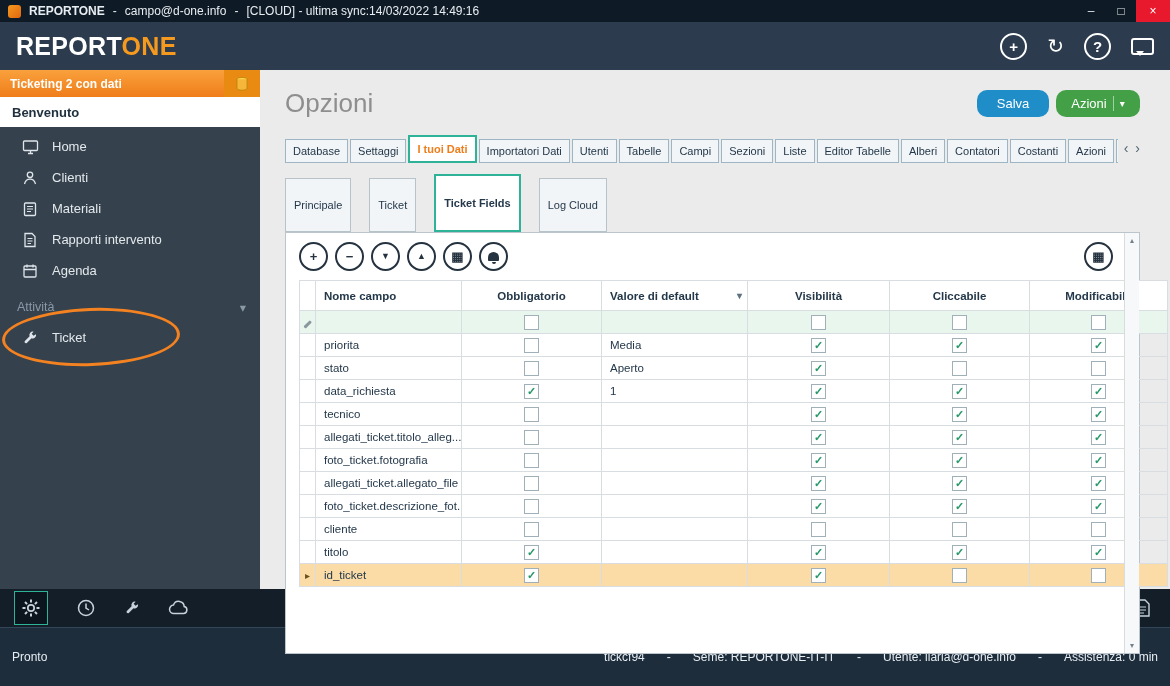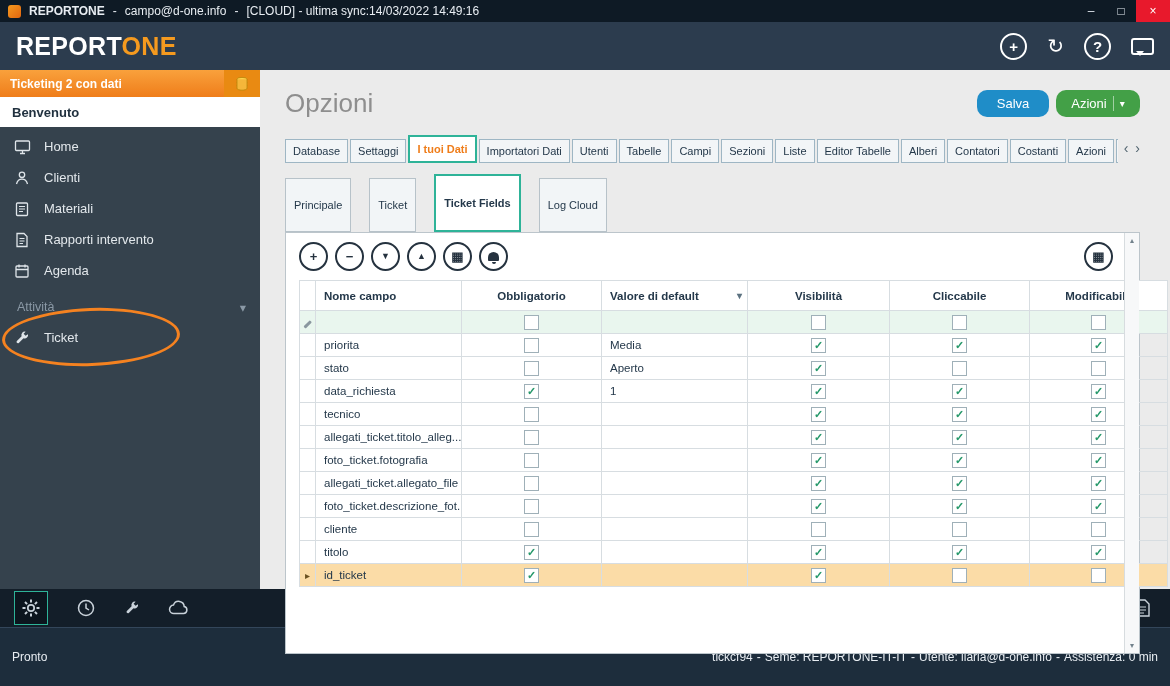--- a/index.html
+++ b/index.html
@@ -25,21 +25,21 @@
   .chat-bubble::after{content:"";position:absolute;left:3px;bottom:-7px;border:4px solid transparent;border-top:5px solid #fff}
 
   .app-body{flex:1;display:flex;min-height:0}
 
   
   .sidebar{width:260px;background:#35424d;position:relative;flex:0 0 auto;display:flex;flex-direction:column}
   .banner{height:27px;background:linear-gradient(#f9a13c,#ef7d1a);display:flex;align-items:center;padding-left:10px;position:relative;color:#fff;font-size:12px;font-weight:bold;flex:0 0 auto}
   .banner-icon-box{position:absolute;right:0;top:0;width:36px;height:27px;background:#e98a12;display:flex;align-items:center;justify-content:center}
   .welcome{height:30px;background:#fff;color:#21313f;font-weight:bold;font-size:13px;display:flex;align-items:center;padding-left:12px;flex:0 0 auto}
   .menu{margin-top:4px}
-  .menu-item{height:31px;display:flex;align-items:center;gap:13px;padding-left:13px;color:#e3e8ec;font-size:13px}
+  .menu-item{height:31px;display:flex;align-items:center;gap:13px;padding-left:21px;color:#e3e8ec;font-size:13px}
   .menu-icon{width:18px;display:flex;justify-content:center;color:#dfe5ea}
   .section-label{margin-top:10px;height:22px;display:flex;align-items:center;justify-content:space-between;padding:0 14px 0 17px;color:#8b99a6;font-size:12.5px}
   .annotation{position:absolute;left:2px;top:238px;width:172px;height:52px;border:3px solid #f58220;border-radius:50%;transform:rotate(-2deg);pointer-events:none;z-index:5}
 
   
   .content{flex:1;padding:10px 30px 0 25px;min-width:0;position:relative}
   .page-header{display:flex;align-items:center;margin-top:8px}
   .page-title{font-size:26px;font-weight:400;color:#8e8e8e;margin:0}
   .hdr-buttons{margin-left:auto;display:flex;gap:7px}
   .btn{height:27px;border:none;color:#fff;font-size:13px;font-family:inherit;border-radius:10px;display:flex;align-items:center;justify-content:center}
@@ -83,21 +83,21 @@
   .v-scrollbar{position:absolute;top:0;right:0;bottom:0;width:14px;background:#f7f8f9;border-left:1px solid #d7dcdf;display:flex;flex-direction:column;justify-content:space-between;align-items:center;color:#73828c;font-size:8px;padding:3px 0}
 
   
   .bottom-toolbar{height:38px;background:#131e29;display:flex;align-items:center;padding:0 14px;flex:0 0 auto;color:#c9d2da}
   .bt-left{display:flex;align-items:center;gap:28px;flex:1}
   .bt-icon{display:flex;align-items:center;justify-content:center}
   .bt-icon.active-tool{width:32px;height:32px;border:1px solid #2eb398;background:#0c151e}
   .bt-svg{display:flex;align-items:center;justify-content:center}
   .bt-right{display:flex;align-items:center;gap:28px;margin-right:4px}
   .statusbar{height:26px;background:#1d2d3c;border-top:1px solid #33465a;color:#e8edf2;font-size:12px;display:flex;align-items:center;padding:16px 12px;flex:0 0 auto}
-  .sb-right{margin-left:auto;display:flex;gap:4px;align-items:center}
+  .sb-right{margin-left:auto;display:flex;gap:22px;align-items:center}
 </style>
 </head>
 <body>
 
 <div class="window">
 
   <div class="titlebar">
     <span class="app-logo"></span>
     <span class="tb-app">REPORTONE</span>
     <span>-</span>

